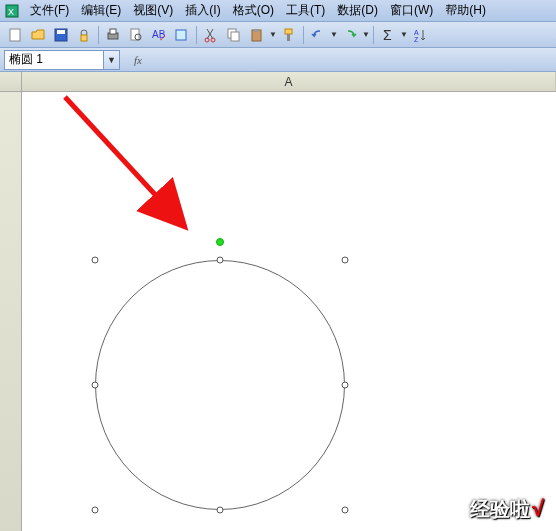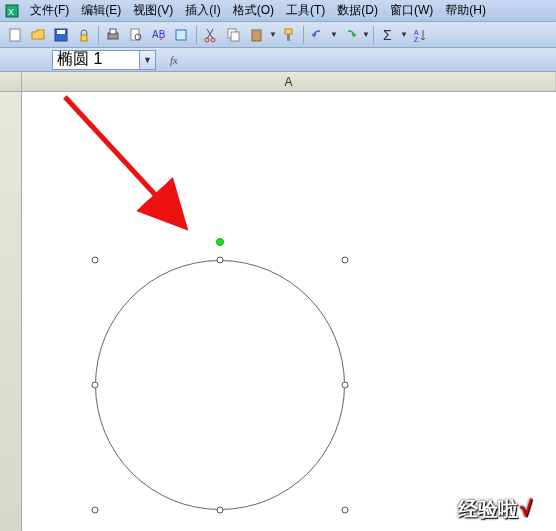--- a/index.html
+++ b/index.html
@@ -63,26 +63,25 @@
       height: 24px;
       display: flex;
       align-items: center;
       padding: 0 4px;
       border-bottom: 1px solid #8aa8d0;
     }
     .namebox {
       background: #fff;
       border: 1px solid #7a99c8;
       height: 20px;
-      width: 88px;
+      width: 100px;
       display: flex;
       align-items: center;
       padding: 0 4px;
-      font-size: 16px;
-      margin-left: 48px;
+      font-size: 12px;
     }
     .namebox-drop {
       width: 16px; height: 20px;
       background: linear-gradient(#e8f0fc,#c8d8f0);
       border: 1px solid #7a99c8;
       border-left: none;
       display: flex; align-items: center; justify-content: center;
       font-size: 9px; color: #333;
     }
     .fx {
@@ -152,21 +151,21 @@
       border-radius: 50%;
       transform: translate(-50%, -50%);
     }
     .arrow {
       position: absolute;
       left: 28px; top: -10px;
       pointer-events: none;
     }
     .watermark {
       position: absolute;
-      right: 24px; bottom: 8px;
+      right: 12px; bottom: 8px;
       text-align: right;
       color: #fff;
       text-shadow: 0 0 3px #000, 1px 1px 1px #000;
       font-weight: bold;
     }
     .watermark .wm-top { font-size: 20px; }
     .watermark .wm-check { color: #e00; font-size: 22px; margin-left: 2px; }
     .watermark .wm-bot { font-size: 13px; letter-spacing: 0.5px; }
   </style>
 </head>

